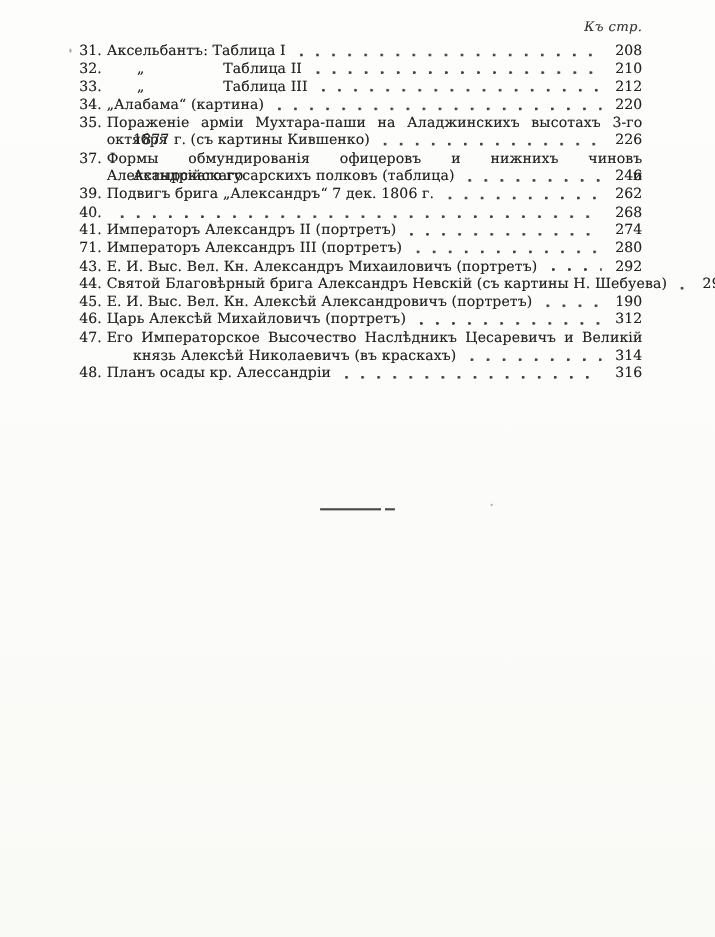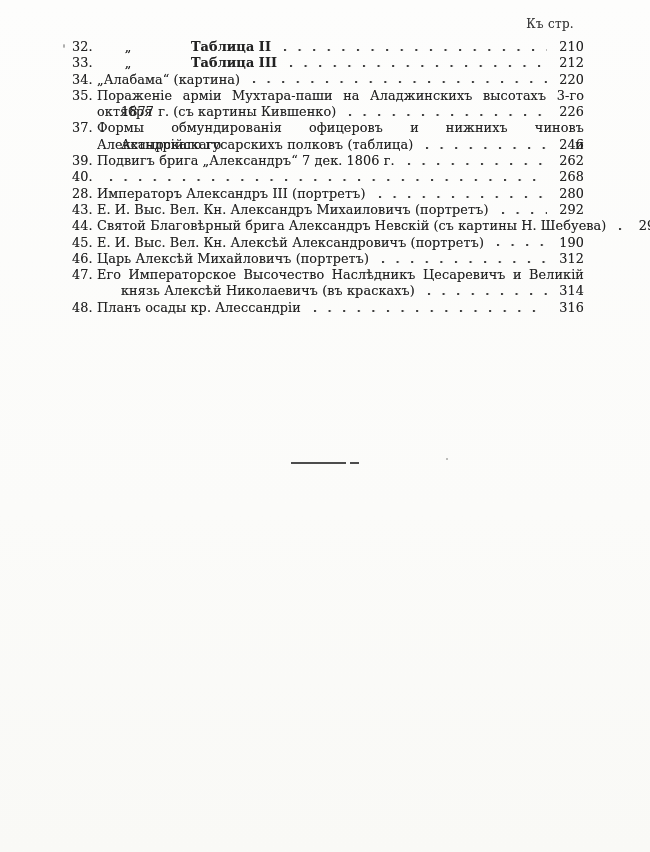--- a/index.html
+++ b/index.html
@@ -4,38 +4,38 @@
 <style>
   html,body{margin:0;padding:0;}
   body{width:650px;height:852px;background:#f2f2f0;}
   .page{
     position:relative;width:650px;height:852px;overflow:hidden;
     background:linear-gradient(180deg,#fdfdfc 0%,#fbfbf9 60%,#f9f9f6 100%);
     font-family:"DejaVu Serif","Liberation Serif",serif;
     color:#232323;
   }
   .header-note{
-    position:absolute;top:17px;right:76px;
-    font-size:12px;color:#3a3a3a;
+    position:absolute;top:17px;right:66px;
+    font-style:italic;font-size:12px;color:#3a3a3a;
     letter-spacing:0.3px;
     text-shadow:0 0 0.4px rgba(0,0,0,.35);
   }
   .toc{
     position:absolute;top:39px;left:72px;right:66px;
   }
   .line{
     display:flex;align-items:baseline;
     height:16.3px;line-height:16.3px;
     font-size:12.8px;letter-spacing:0.1px;
     text-shadow:0 0 0.4px rgba(0,0,0,.4);
   }
   .num{width:25px;flex-shrink:0;}
   .text{white-space:nowrap;}
   .ditto-col{width:62px;flex-shrink:0;text-align:center;}
-  .ditto .text{margin-left:32px;font-weight:bold;}
+  .ditto .text{margin-left:44px;}
   .wrap-first .text{flex:1;white-space:normal;text-align:justify;text-align-last:justify;}
   .wrap-cont .text{margin-left:24px;}
   .leader{
     flex:1 1 0;min-width:10px;align-self:stretch;
     margin:0 9px 0 10px;
     background-image:radial-gradient(circle at 2px 50%, #3e3e3e 1.05px, rgba(0,0,0,0) 1.55px);
     background-size:14.6px 4px;
     background-repeat:repeat-x;
     background-position:2px 72%;
   }
@@ -49,20 +49,27 @@
   .speck-b{left:446px;top:458px;width:2px;height:2px;}
 </style>
 </head>
 <body>
 
 <div class="page">
 
   <div class="header-note">Къ стр.</div>
 
   <div class="toc">
+      <div class="line normal">
+    <span class="num">31.</span>
+
+    <span class="text">Аксельбантъ: Таблица I</span>
+    <span class="leader"></span>
+    <span class="page-num">208</span>
+  </div>
       <div class="line ditto">
     <span class="num">32.</span>
     <span class="ditto-col">„</span>
     <span class="text">Таблица II</span>
     <span class="leader"></span>
     <span class="page-num">210</span>
   </div>
       <div class="line ditto">
     <span class="num">33.</span>
     <span class="ditto-col">„</span>
@@ -110,21 +117,28 @@
     <span class="leader"></span>
     <span class="page-num">262</span>
   </div>
       <div class="line normal">
     <span class="num">40.</span>
 
     <span class="leader"></span>
     <span class="page-num">268</span>
   </div>
       <div class="line normal">
-    <span class="num">28.</span>
+    <span class="num">41.</span>
+
+    <span class="text">Императоръ Александръ II (портретъ)</span>
+    <span class="leader"></span>
+    <span class="page-num">274</span>
+  </div>
+      <div class="line normal">
+    <span class="num">71.</span>
 
     <span class="text">Императоръ Александръ III (портретъ)</span>
     <span class="leader"></span>
     <span class="page-num">280</span>
   </div>
       <div class="line normal">
     <span class="num">43.</span>
 
     <span class="text">Е. И. Выс. Вел. Кн. Александръ Михаиловичъ (портретъ)</span>
     <span class="leader"></span>

